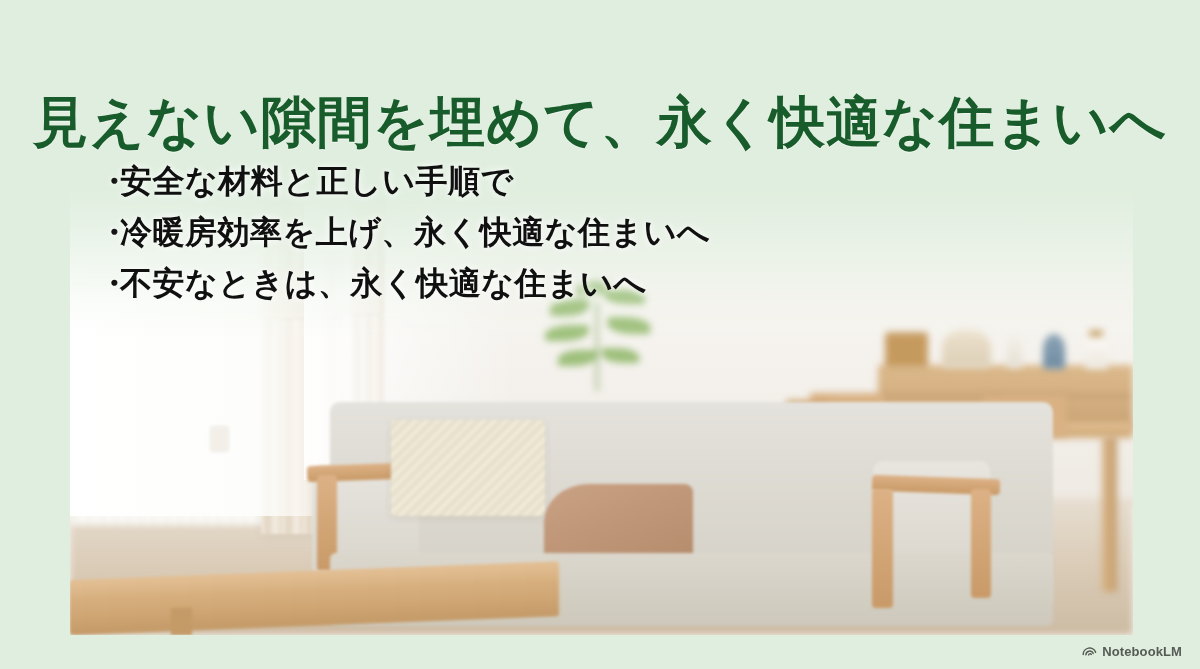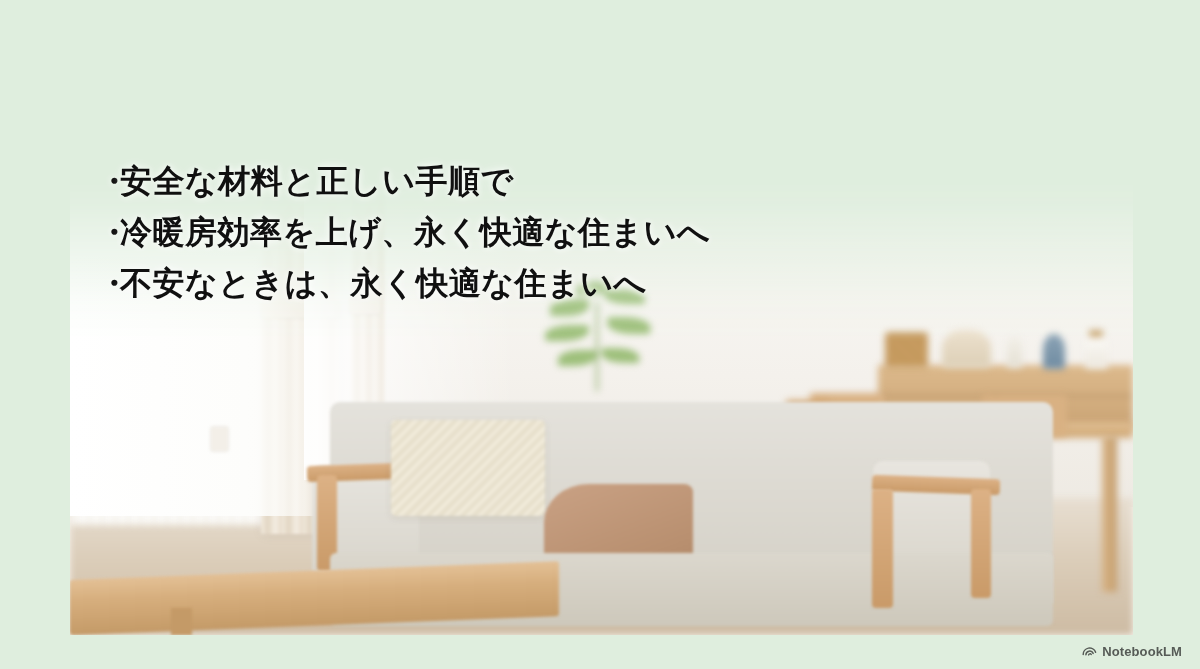--- a/index.html
+++ b/index.html
@@ -282,20 +282,21 @@
       <div class="woodarm r soft"></div>
       <div class="woodarm rv soft"></div>
       <div class="woodarm rv2 soft"></div>
 
       <div class="coffee soft"></div>
       <div class="coffee-leg soft"></div>
 
     </div>
   </div>
 
+  <h1 class="title">見えない隙間を埋めて、永く快適な住まいへ</h1>
 
   <div class="bullets">
     <div class="bullet-row">
       <span class="bullet-dot">・</span>
       <span>安全な材料と正しい手順で</span>
     </div>
     <div class="bullet-row">
       <span class="bullet-dot">・</span>
       <span>冷暖房効率を上げ、永く快適な住まいへ</span>
     </div>

